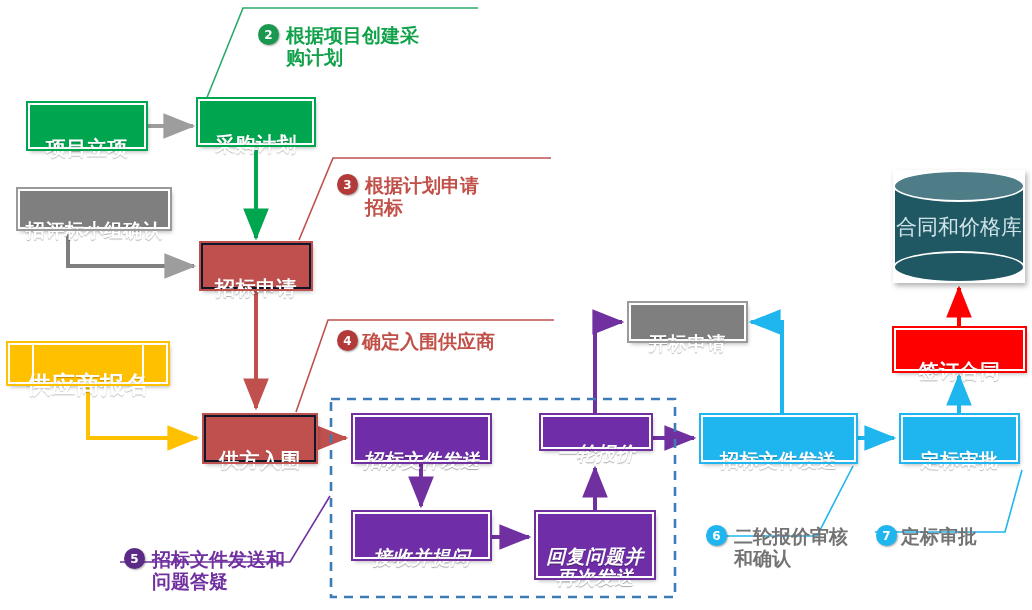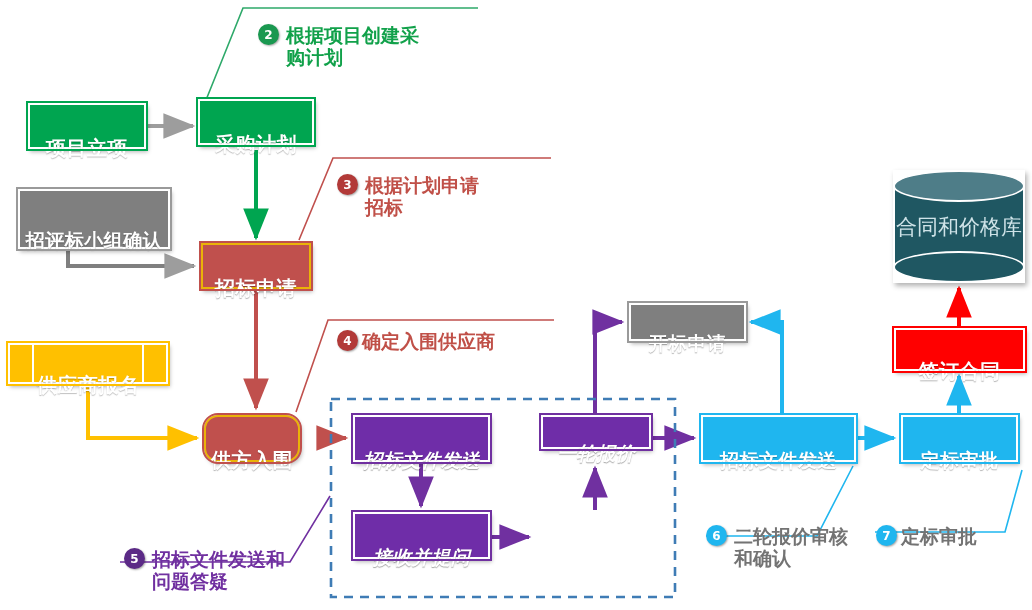--- a/index.html
+++ b/index.html
@@ -16,25 +16,25 @@
         box-shadow:2px 3px 4px rgba(0,0,0,.28);}
   .node .t{display:block;width:100%;padding:0 4px;margin-top:44px;}
 
   
   .n-green{background:#00A550;border:2px solid #ffffff;outline:2px solid #00A550;
            font-size:20px;text-shadow:0 1px 1px rgba(0,0,0,.25);}
   
   .n-gray{background:#7F7F7F;border:2px solid #ffffff;outline:2px solid #9a9a9a;
           font-size:19px;text-shadow:0 1px 1px rgba(0,0,0,.3);}
   
-  .n-red{background:#C0504D;border:2px solid #eab308;outline:2px solid #C0504D;
+  .n-red{background:#C0504D;border:2px solid #0f172a;outline:2px solid #C0504D;
          font-size:20px;text-shadow:0 1px 1px rgba(0,0,0,.3);}
   
   .n-amber{background:#FFC000;border:2px solid #ffffff;outline:2px solid #FFC000;
-           font-size:20px;text-shadow:0 1px 1px rgba(0,0,0,.25);}
+           font-size:24px;text-shadow:0 1px 1px rgba(0,0,0,.25);}
   .n-amber::before,.n-amber::after{content:"";position:absolute;top:0;bottom:0;
            width:2px;background:#ffffff;}
   .n-amber::before{left:22px;} .n-amber::after{right:22px;}
   
   .n-purple{background:#6F2DA8;border:2px solid #ffffff;outline:2px solid #7030A0;
             font-size:19px;text-shadow:0 1px 1px rgba(0,0,0,.35);font-style:italic;}
   
   .n-cyan{background:#1FB6EF;border:2px solid #ffffff;outline:2px solid #1FB6EF;
           font-size:19px;text-shadow:0 1px 1px rgba(0,0,0,.28);}
   
@@ -136,44 +136,48 @@
   </svg>
 
   <div class="node n-green" style="left:28px;top:103px;width:118px;height:46px;">
     <span class="t">项目立项</span>
   </div>
 
   <div class="node n-green" style="left:198px;top:99px;width:116px;height:46px;">
     <span class="t">采购计划</span>
   </div>
 
-  <div class="node n-gray" style="left:18px;top:189px;width:152px;height:60px;">
+  <div class="node n-gray" style="left:18px;top:189px;width:152px;height:40px;">
     <span class="t">招评标小组确认</span>
   </div>
 
   <div class="node n-red" style="left:201px;top:243px;width:110px;height:46px;">
     <span class="t">招标申请</span>
   </div>
 
   <div class="node n-amber" style="left:8px;top:343px;width:160px;height:41px;">
     <span class="t">供应商报名</span>
   </div>
 
-  <div class="node n-red" style="left:204px;top:415px;width:96px;height:47px;border-radius:14px;">
+  <div class="node n-red" style="left:204px;top:415px;width:112px;height:47px;">
     <span class="t">供方入围</span>
   </div>
 
   <div class="node n-purple" style="left:353px;top:415px;width:137px;height:47px;">
     <span class="t">招标文件发送</span>
   </div>
 
   <div class="node n-purple" style="left:353px;top:512px;width:137px;height:47px;">
     <span class="t">接收并提问</span>
   </div>
 
+  <div class="node n-purple" style="left:536px;top:512px;width:118px;height:66px;">
+    <span class="t" style="white-space:pre-line;">回复问题并
+再次发送</span>
+  </div>
 
   <div class="node n-purple" style="left:541px;top:415px;width:110px;height:34px;">
     <span class="t">一轮报价</span>
   </div>
 
   <div class="node n-gray" style="left:629px;top:303px;width:117px;height:38px;">
     <span class="t">开标申请</span>
   </div>
 
   <div class="node n-cyan" style="left:701px;top:415px;width:155px;height:47px;">

